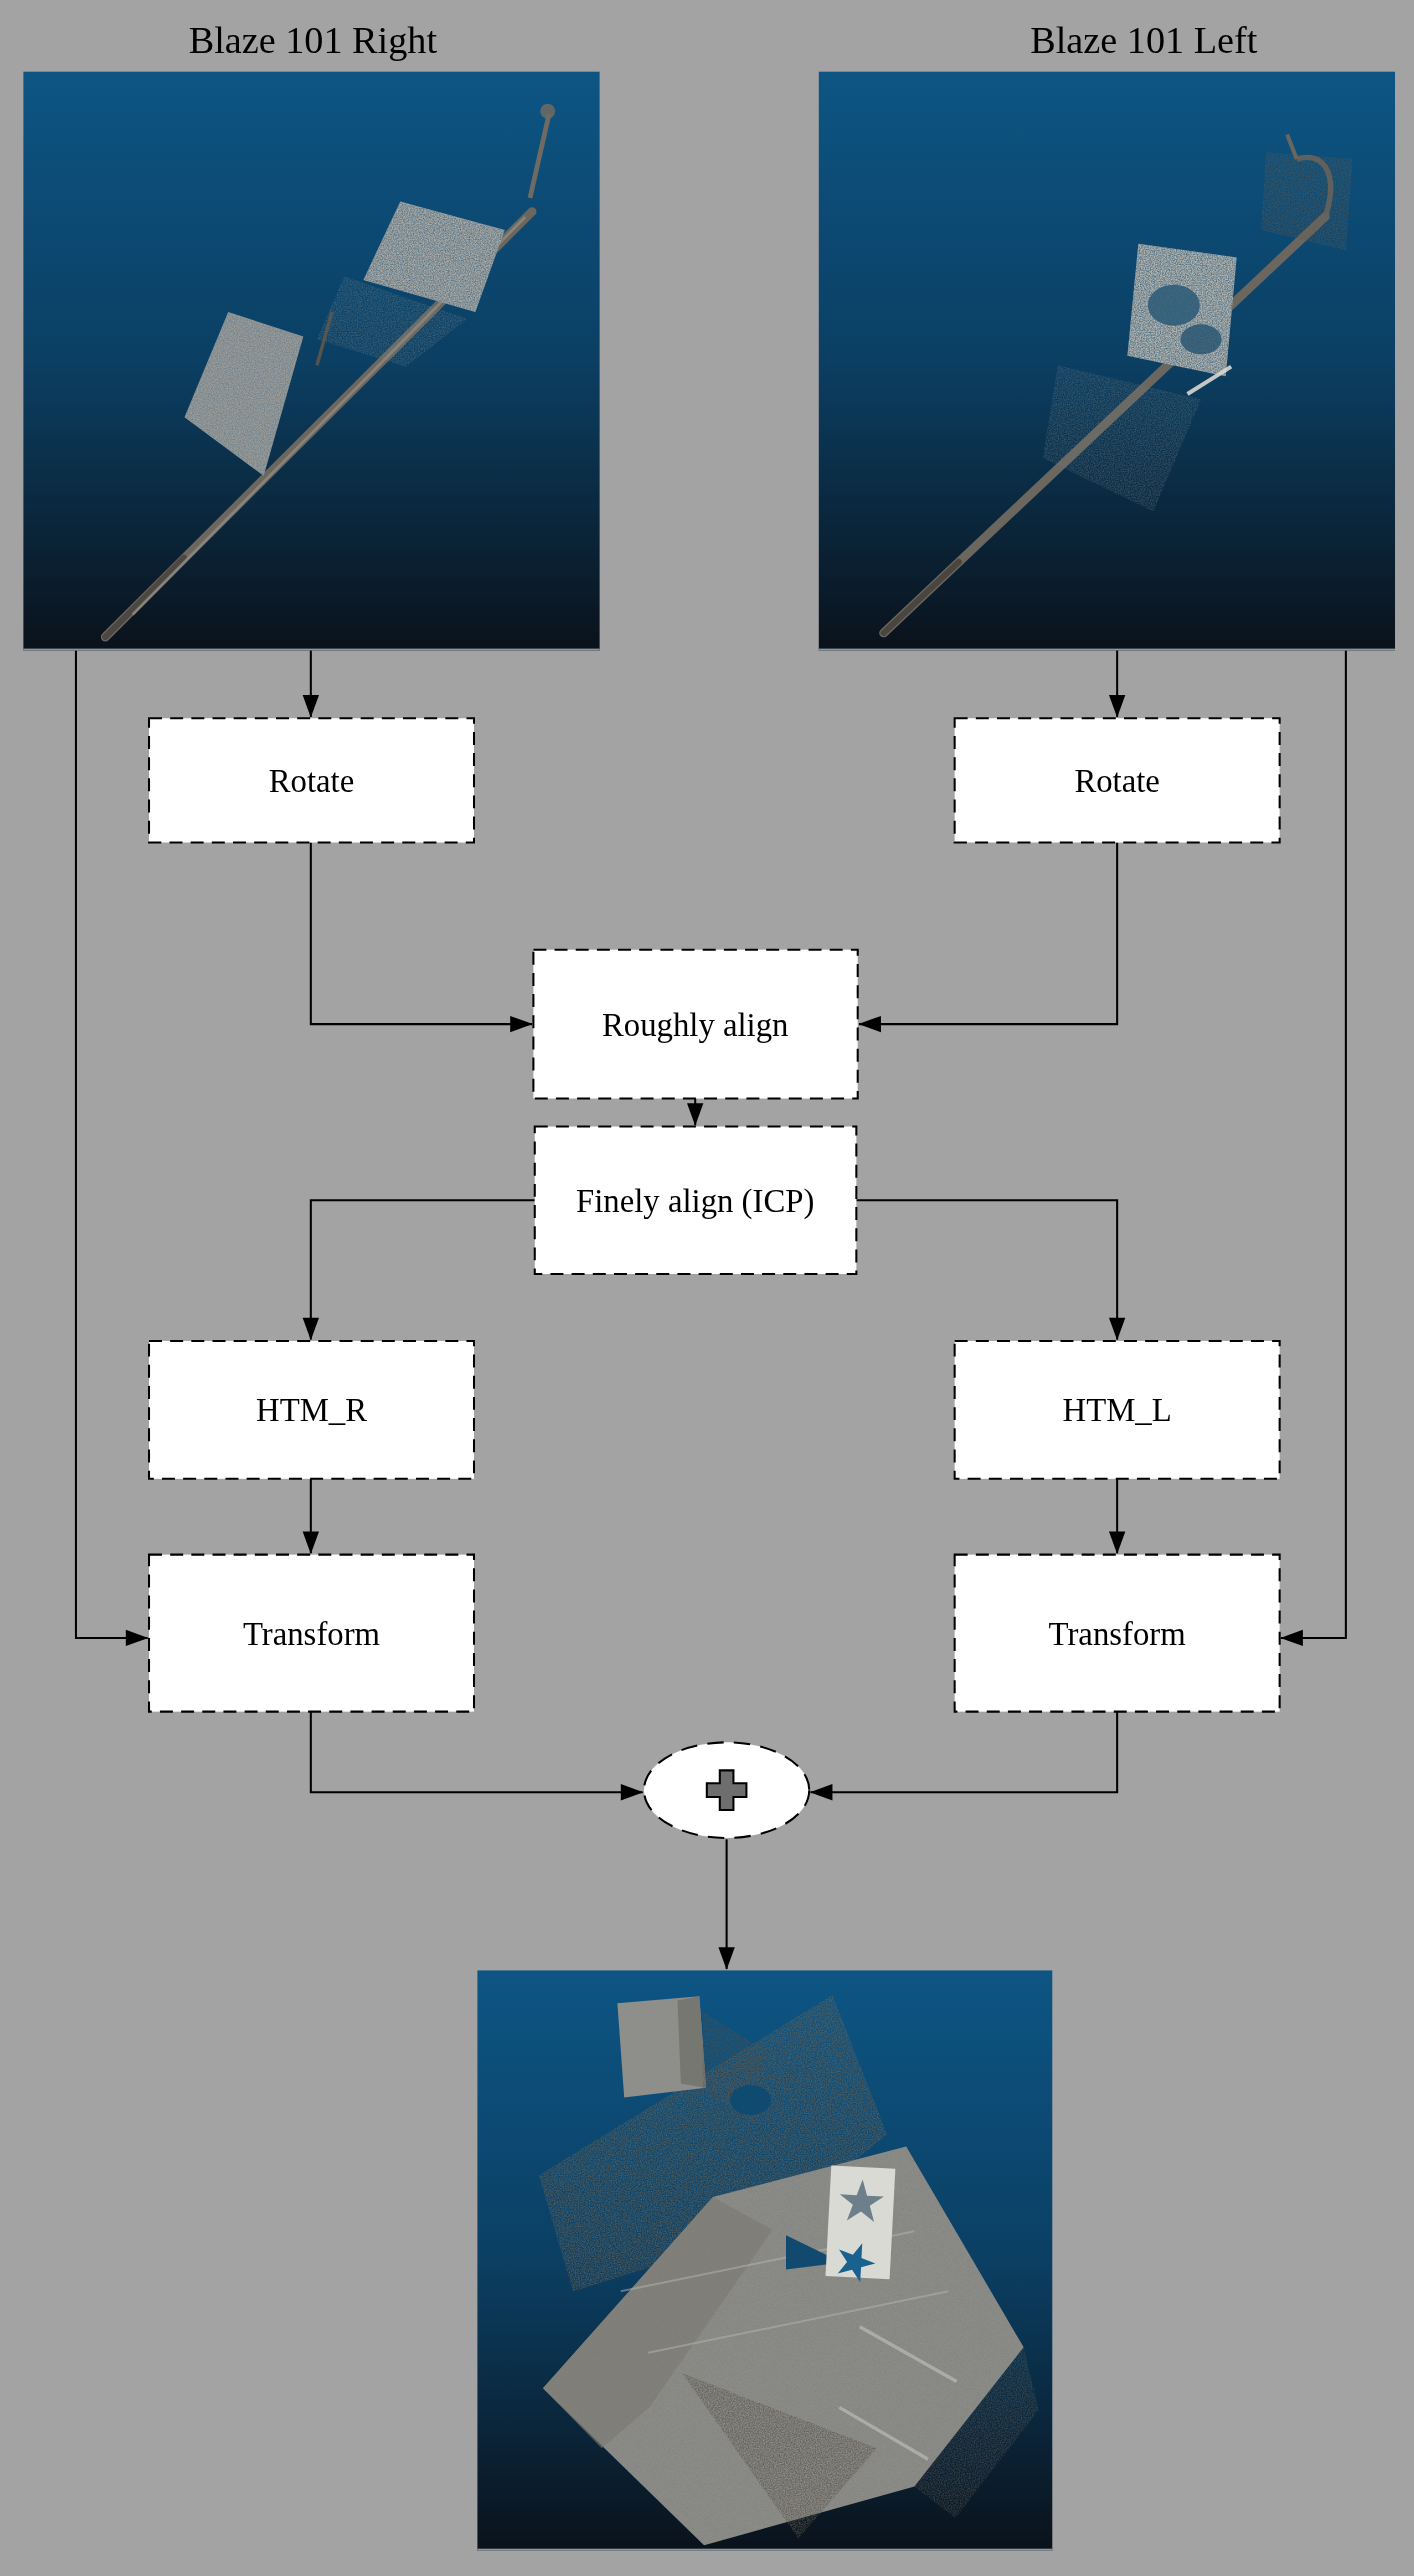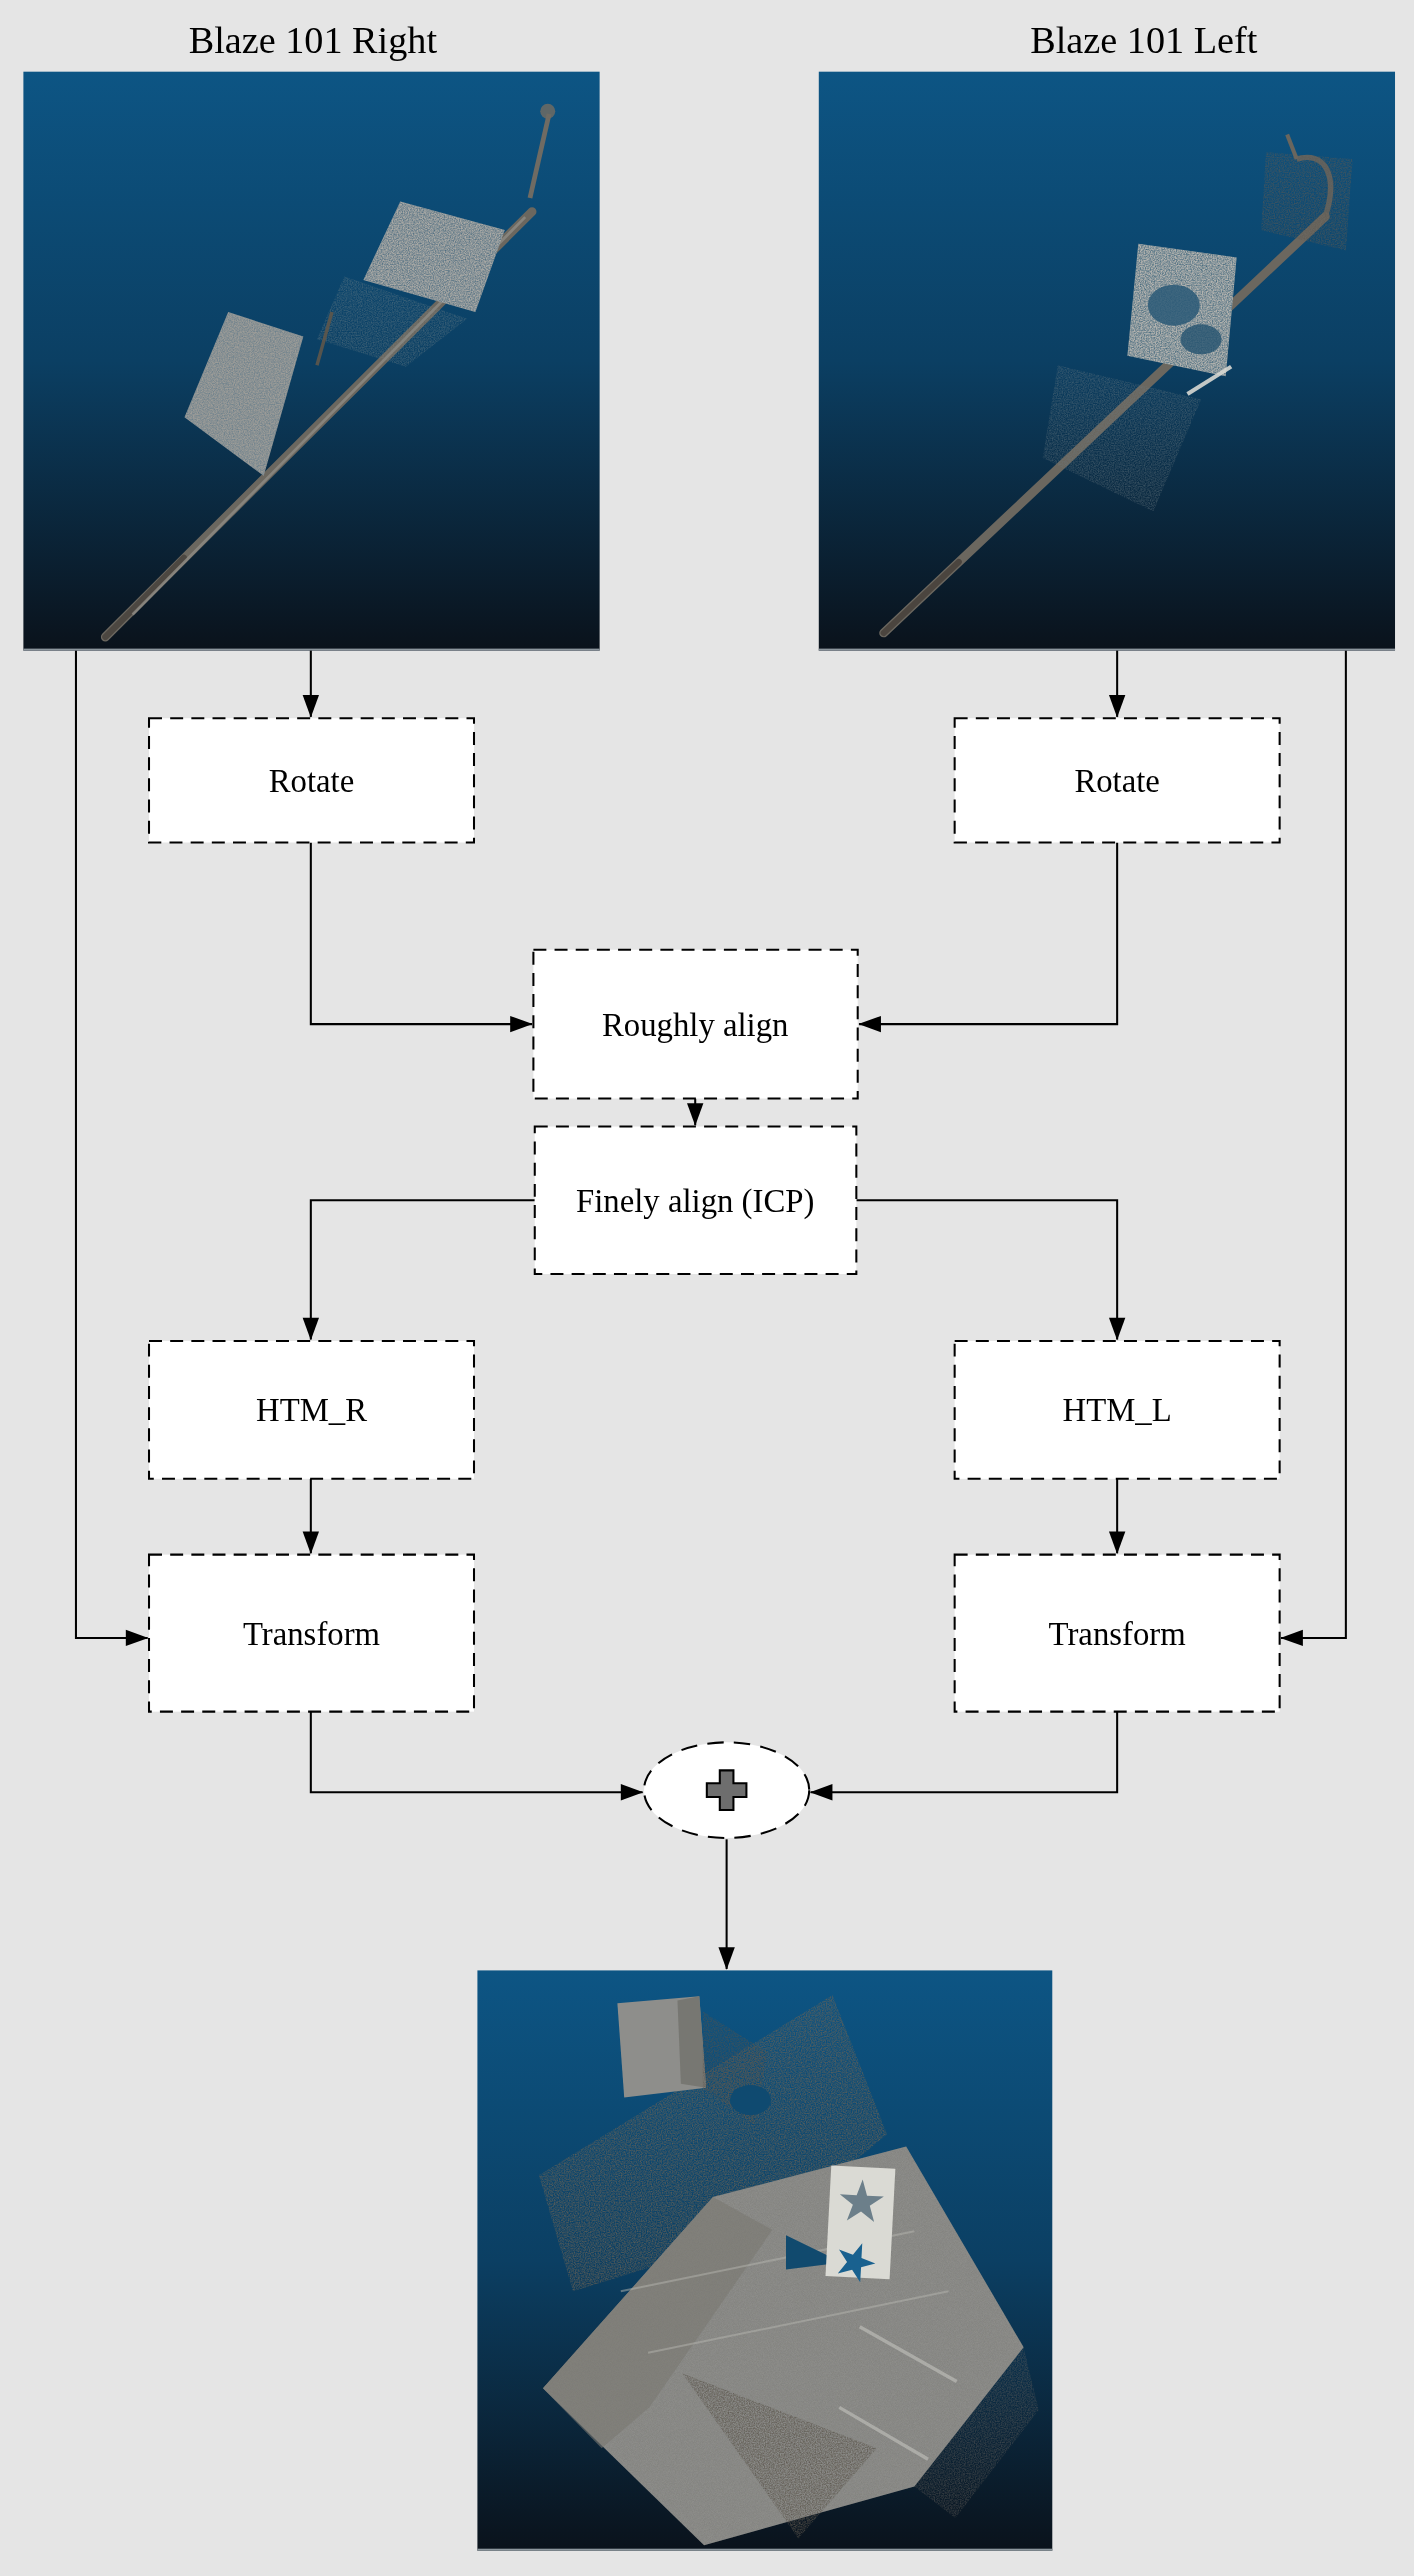--- a/index.html
+++ b/index.html
@@ -1,16 +1,16 @@
 <!DOCTYPE html>
 <html style="font-size:11px"><head>
 <meta charset="utf-8">
 <style>
   html,body{margin:0;padding:0;background:#ffffff;}
-  .canvas{position:relative;width:1415px;height:2576px;background:#e5e5e5;overflow:hidden;}
+  .canvas{position:relative;width:1415px;height:2576px;background:#a3a3a3;overflow:hidden;}
   svg{display:block;}
   text{font-family:"Liberation Serif","DejaVu Serif",serif;fill:#000;}
   .node-label{font-size:48px;}
   .fig-title{font-size:56px;}
   .flow{stroke:#000;stroke-width:3;fill:none;}
   .dashedbox{fill:#ffffff;stroke:#000;stroke-width:3;stroke-dasharray:19 12;}
 </style>
 </head>
 <body>
 

